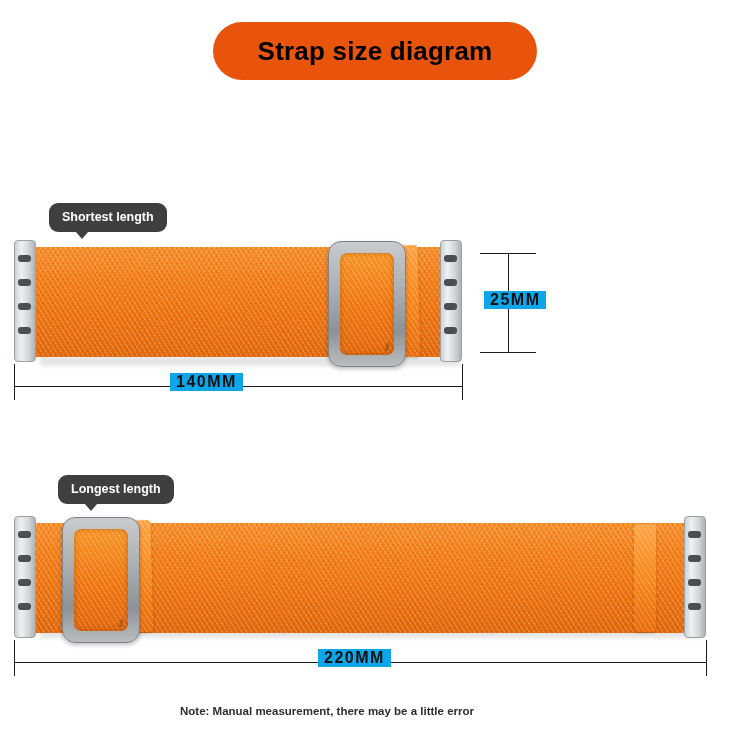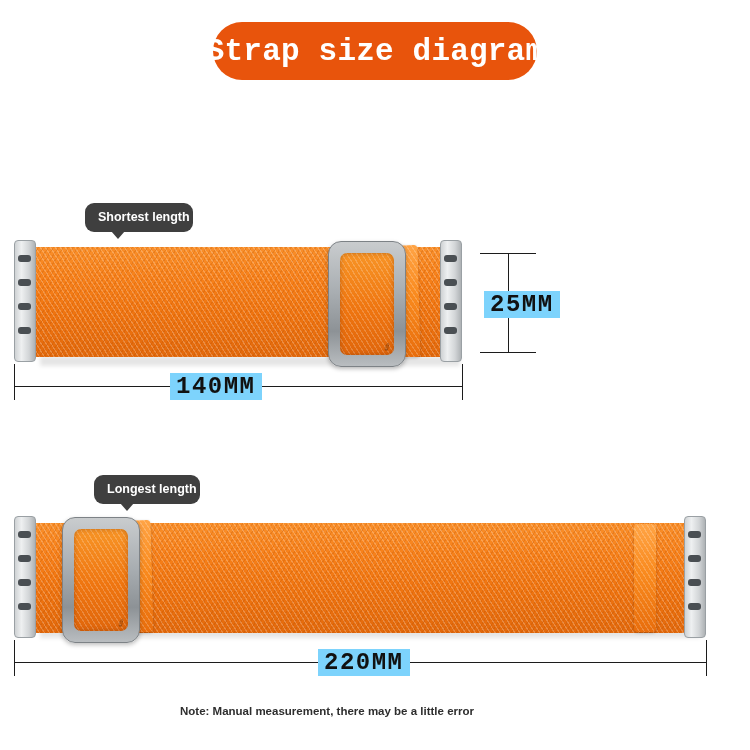--- a/index.html
+++ b/index.html
@@ -23,40 +23,38 @@
     width: 324px;
     height: 58px;
     background: #e8540c;
     border-radius: 29px;
     display: flex;
     align-items: center;
     justify-content: center;
     box-sizing: border-box;
   }
   .title-pill .title-text {
-    color: #ffffff;
-    font-size: 31px;
+    color: #000000;
+    font-size: 26px;
     font-weight: bold;
     letter-spacing: 0.2px;
     white-space: nowrap;
-    font-family: Liberation Mono, monospace;
   }
 
   
   .label-bubble {
     position: absolute;
     background: #3f3f3f;
     color: #ffffff;
     font-size: 12.5px;
     font-weight: bold;
     border-radius: 9px;
-    padding: 7px 3px 8px 13px;
+    padding: 7px 13px 8px 13px;
     white-space: nowrap;
     z-index: 6;
-    margin-left: 36px;
   }
   .label-bubble::after {
     content: "";
     position: absolute;
     bottom: -7px;
     left: 26px;
     width: 0;
     height: 0;
     border-left: 7px solid transparent;
     border-right: 7px solid transparent;
@@ -166,29 +164,28 @@
     z-index: 7;
   }
   .tick-h {
     position: absolute;
     height: 0;
     border-top: 1.5px solid #1c1c1c;
     z-index: 7;
   }
   .dim-text {
     position: absolute;
-    font-size: 24px;
+    font-size: 16px;
     font-weight: bold;
     color: #111111;
     letter-spacing: 1.5px;
     white-space: nowrap;
-    background: #7dd3fc;
+    background: #0ea5e9;
     padding: 0 6px;
     z-index: 8;
-    font-family: Liberation Mono, monospace;
   }
 
   .footnote {
     position: absolute;
     left: 0;
     top: 705px;
     width: 654px;
     text-align: center;
     font-size: 11.5px;
     font-weight: bold;

